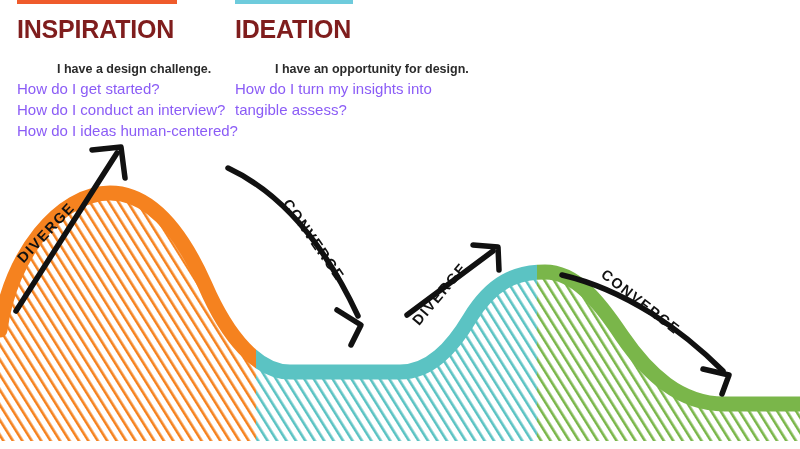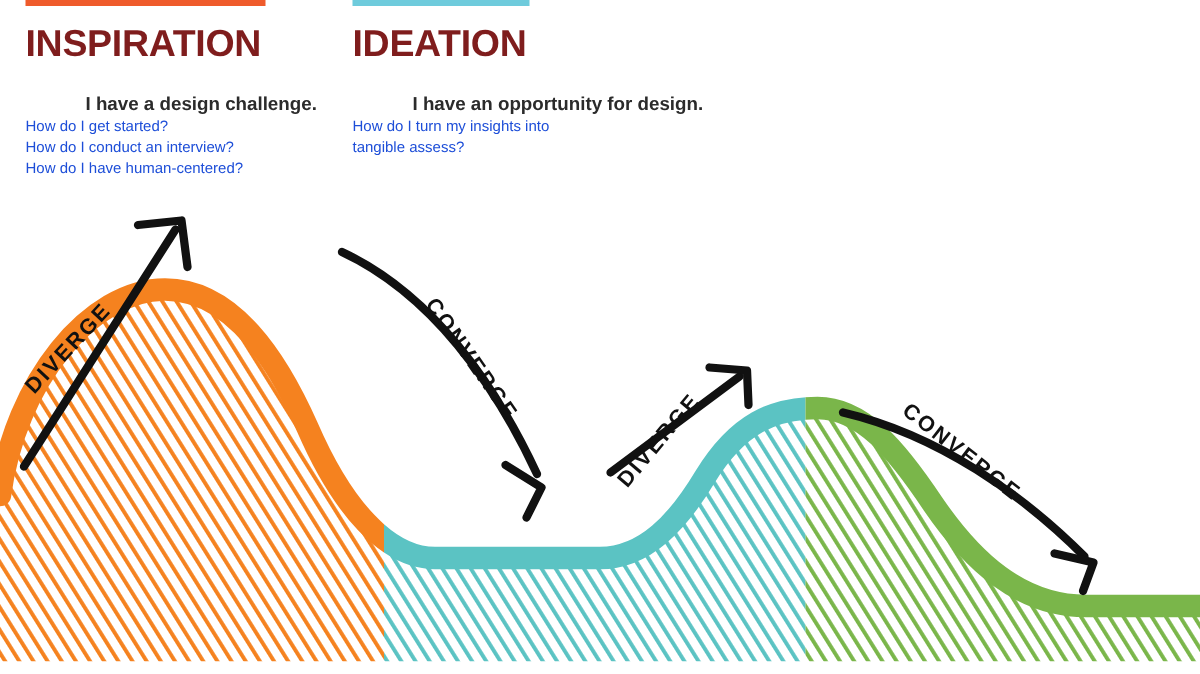--- a/index.html
+++ b/index.html
@@ -39,22 +39,22 @@
   }
   .col-lead {
     font-size: 12.5px;
     font-weight: bold;
     color: #2b2b2b;
     margin-top: 19px;
     line-height: 1.35;
     padding-left: 40px;
   }
   .col-q {
-    font-size: 10px;
-    color: #1d4ed8;
+    font-size: 15px;
+    color: #8b5cf6;
     line-height: 1.42;
   }
 
   #col-inspiration { left: 17px;  width: 222px; }
   #col-ideation    { left: 235px; width: 240px; }
   #col-implement   { left: 531px; width: 255px; }
 
   #rule-inspiration { background: #ef5b2b; width: 160px; }
   #rule-ideation    { background: #6ecbdc; width: 118px; }
   #rule-implement   { background: #86bb52; width: 223px; }
@@ -87,21 +87,21 @@
 <body>
 
 <div id="stage">
 
   <div class="col" id="col-inspiration">
     <div class="col-rule" id="rule-inspiration"></div>
     <div class="col-title">INSPIRATION</div>
     <div class="col-lead">I have a design challenge.</div>
     <div class="col-q">How do I get started?</div>
     <div class="col-q">How do I conduct an interview?</div>
-    <div class="col-q">How do I have human-centered?</div>
+    <div class="col-q">How do I ideas human-centered?</div>
   </div>
 
   <div class="col" id="col-ideation">
     <div class="col-rule" id="rule-ideation"></div>
     <div class="col-title">IDEATION</div>
     <div class="col-lead">I have an opportunity for design.</div>
     <div class="col-q">How do I turn my insights into</div>
     <div class="col-q">tangible assess?</div>
   </div>
 

